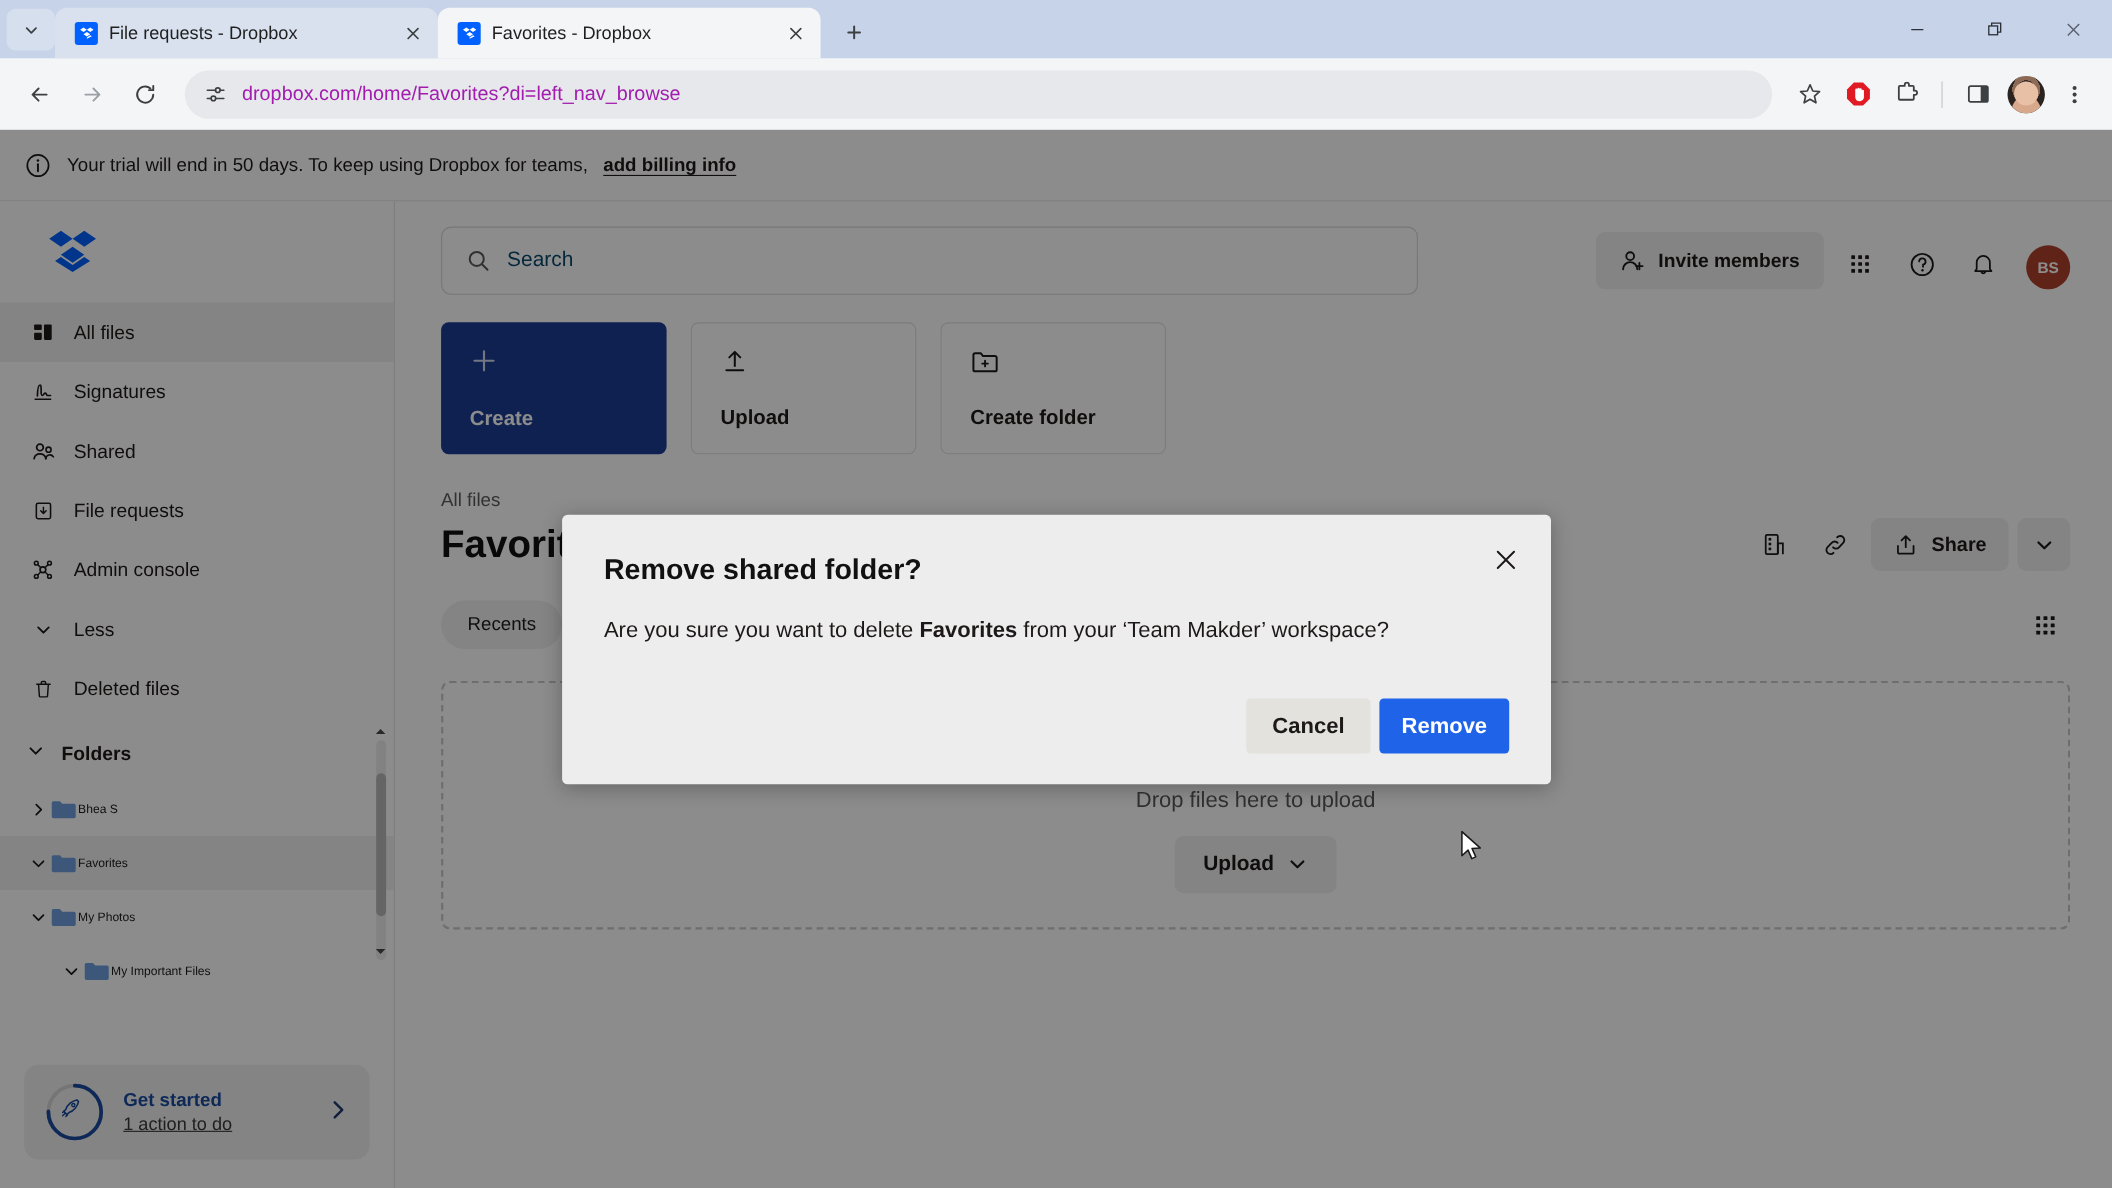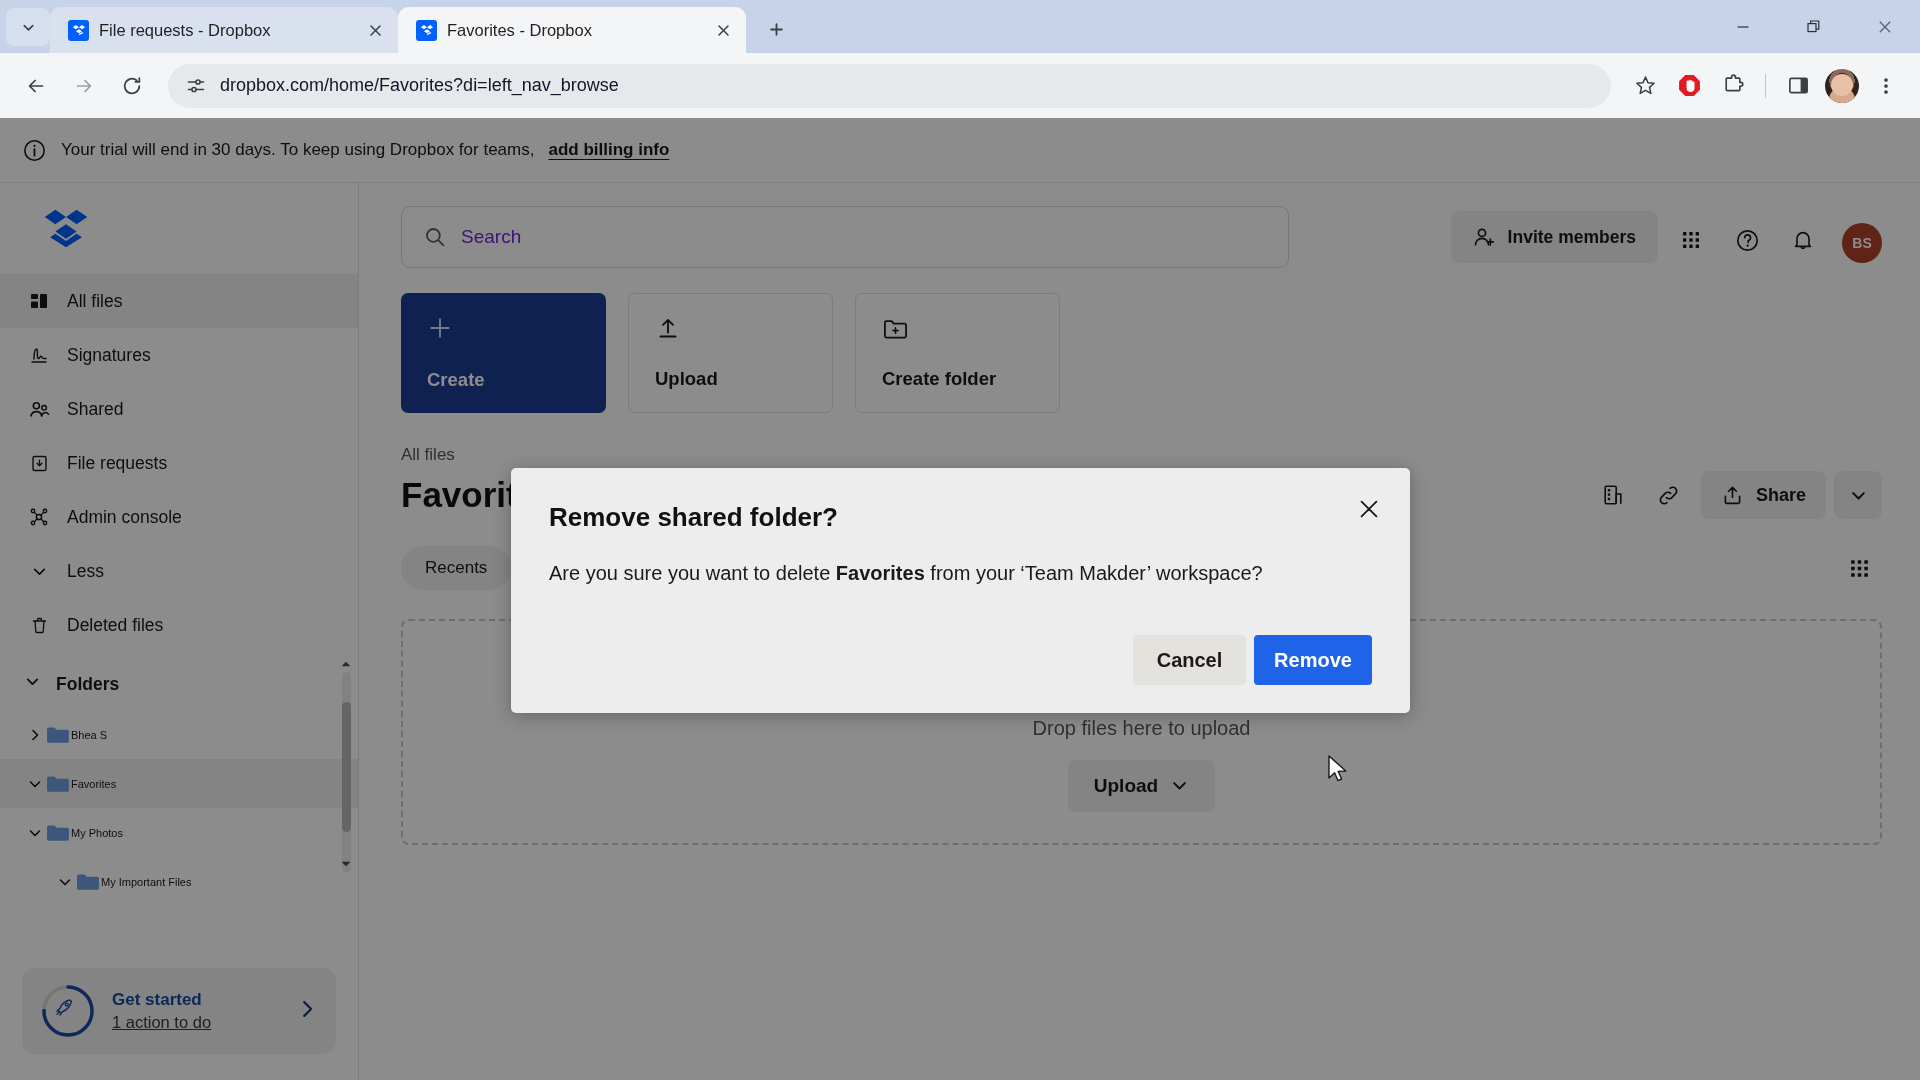--- a/index.html
+++ b/index.html
@@ -65,21 +65,21 @@
     width: 44px; height: 44px; border-radius: 50%;
     display: flex; align-items: center; justify-content: center; cursor: pointer;
     flex: 0 0 auto;
   }
   #omnibox {
     flex: 1 1 auto; height: 44px; background: #e6e8eb; border-radius: 22px;
     display: flex; align-items: center; gap: 14px; padding: 0 18px;
     margin: 0 10px; cursor: text; min-width: 0;
   }
   #omnibox-url {
-    font-size: 18px; color: #0f172a; white-space: nowrap;
+    font-size: 18px; color: #a21caf; white-space: nowrap;
     overflow: hidden; text-overflow: ellipsis;
   }
   .tb-icon {
     width: 40px; height: 40px; border-radius: 50%; flex: 0 0 auto;
     display: flex; align-items: center; justify-content: center; cursor: pointer;
   }
   .tb-sep { width: 1px; height: 24px; background: #c0c4c8; margin: 0 8px; flex: 0 0 auto; }
   .avatar-img {
     width: 34px; height: 34px; border-radius: 50%;
     background: radial-gradient(circle at 50% 36%, #3b2f2b 0 30%, #8d6a55 30% 46%, #2b2320 46% 100%);
@@ -166,21 +166,21 @@
 
   
   #main { flex: 1 1 auto; position: relative; overflow: hidden; }
 
   #main-header { display: flex; align-items: center; padding: 23px 38px 0 42px; gap: 20px; }
   #search-box {
     flex: 1 1 auto; max-width: 888px; height: 62px; border: 1px solid #d8d8d8;
     border-radius: 9px; display: flex; align-items: center; gap: 15px;
     padding: 0 22px; cursor: text;
   }
-  #search-placeholder { font-size: 19px; color: #6d28d9; text-align: center; }
+  #search-placeholder { font-size: 19px; color: #0c4a6e; text-align: center; }
   #header-right { margin-left: auto; display: flex; align-items: flex-end; gap: 10px; }
   #invite-btn {
     height: 52px; background: #f0f0f0; border-radius: 8px; display: flex;
     align-items: center; gap: 12px; padding: 0 22px; cursor: pointer;
     font-size: 17.5px; color: #1e1919; font-weight: 600;
   }
   .hdr-icon {
     width: 46px; height: 46px; border-radius: 50%; display: flex;
     align-items: center; justify-content: center; cursor: pointer;
   }
@@ -405,21 +405,21 @@
   </div>
 
   <div id="page">
 
     <div id="trial-banner">
       <svg width="25" height="25" viewBox="0 0 24 24">
         <circle cx="12" cy="12" r="9.3" fill="none" stroke="#1e1919" stroke-width="1.5"></circle>
         <path d="M12 10.8 V17" stroke="#1e1919" stroke-width="1.7" stroke-linecap="round"></path>
         <circle cx="12" cy="7.5" r="1.1" fill="#1e1919"></circle>
       </svg>
-      <span id="trial-text">Your trial will end in 30 days. To keep using Dropbox for teams,</span>
+      <span id="trial-text">Your trial will end in 50 days. To keep using Dropbox for teams,</span>
       <span id="trial-link">add billing info</span>
     </div>
 
     <div id="app">
 
       <div id="sidebar">
         <div id="dbx-logo">
           <svg width="44" height="39" viewBox="0 0 24 22">
             <path d="M6 0.4 L12 4.5 L6 8.6 L0 4.5 Z M18 0.4 L24 4.5 L18 8.6 L12 4.5 Z M6 12.7 L12 8.6 L18 12.7 L12 16.8 Z M12 18 L18 13.9 L21 15.9 L12 21.6 L3 15.9 L6 13.9 Z" fill="#0061fe"></path>
           </svg>

